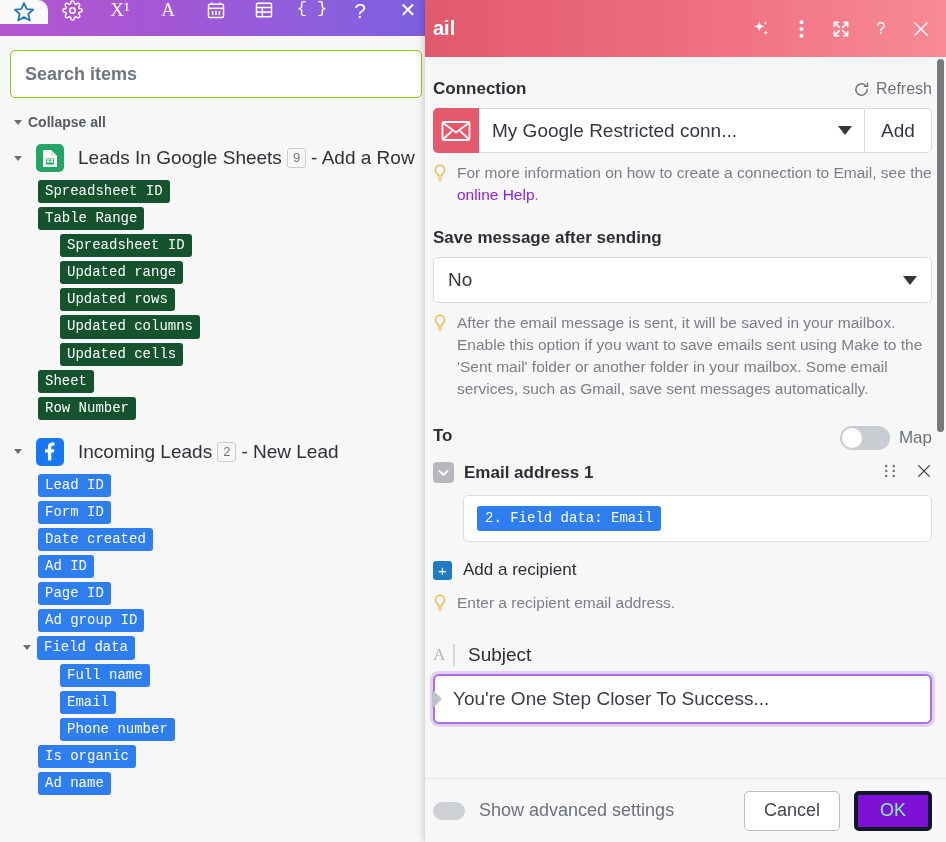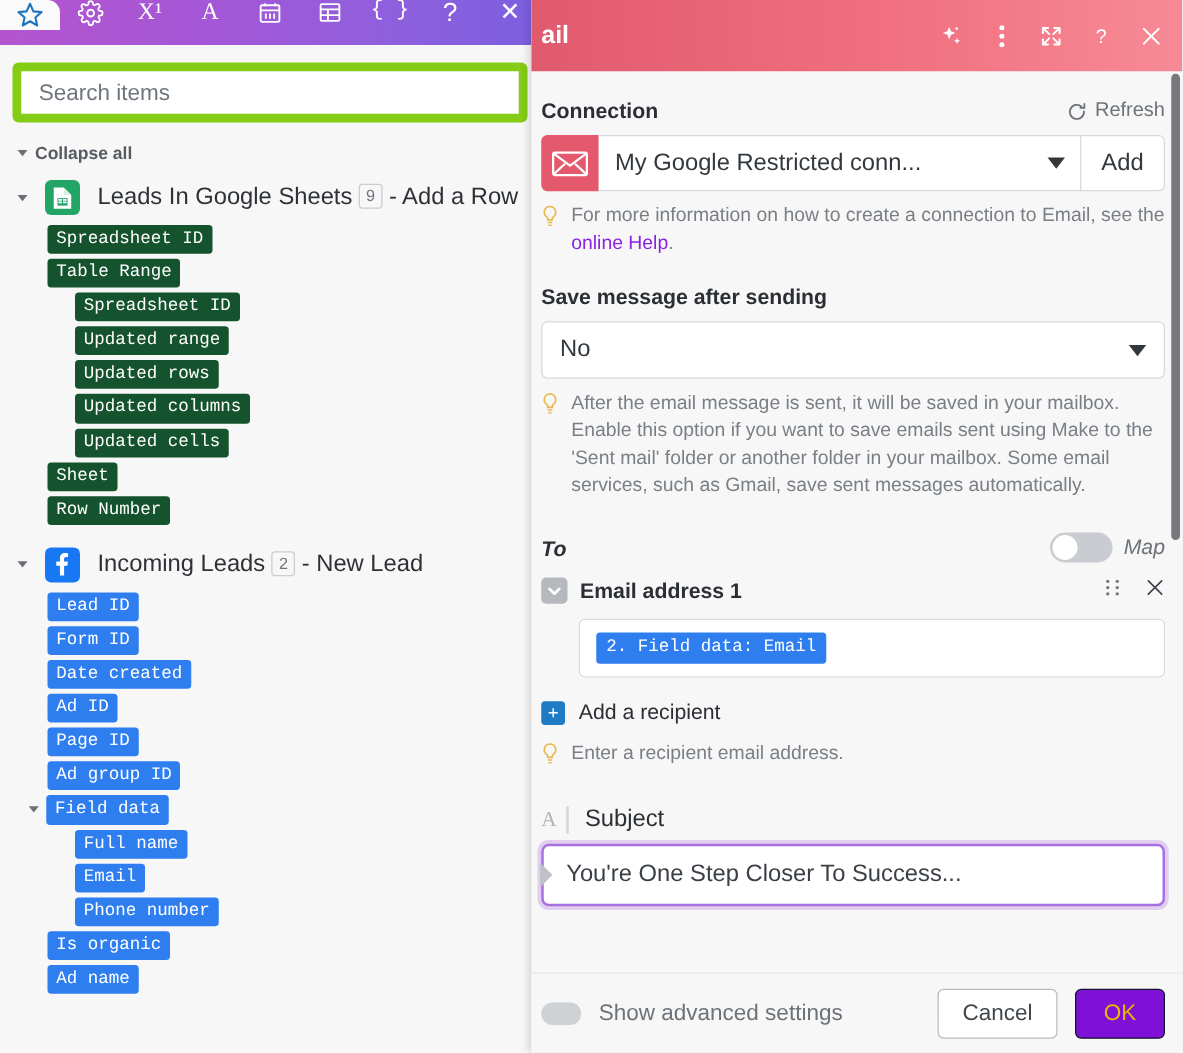--- a/index.html
+++ b/index.html
@@ -42,26 +42,27 @@
     font-family: "Liberation Serif", serif;
   }
   .tool-glyph.sup { font-family: "Liberation Serif", serif; }
   .tool-glyph.mono { font-family: "Liberation Mono", monospace; font-size: 17px; }
   .tool-glyph.q { font-family: "Liberation Sans", sans-serif; font-size: 21px; font-weight: 400;}
   .tool-glyph.x { font-family: "Liberation Sans", sans-serif; font-size: 20px; font-weight: 300;}
 
   #search-wrap { padding: 14px 14px 8px 10px; }
   #search-input {
     width: 412px; height: 48px;
-    border: 7px solid #84cc16; border-radius: 5px;
+    border: 1px solid #84cc16; border-radius: 5px;
     background: #ffffff;
     font-size: 18px; color: #33373b;
     padding: 0 14px;
     font-family: "Liberation Sans", sans-serif;
     outline: none;
+    font-weight: bold;
   }
   #search-input::placeholder { color: #6f767d; }
 
   #tree { padding: 6px 0 0 10px; }
   .collapse-all {
     display: flex; align-items: center; gap: 6px;
     font-size: 14px; font-weight: bold; color: #555b61;
     padding: 2px 0 10px 4px; cursor: pointer;
   }
   .caret {
@@ -203,21 +204,21 @@
 
   .big-select {
     height: 46px;
     background: #ffffff;
     border: 1px solid #d7d9dc; border-radius: 5px;
     display: flex; align-items: center;
     padding: 0 14px;
     font-size: 19px; color: #33383d; cursor: pointer;
   }
 
-  .field-label-row { display: flex; align-items: flex-end; padding: 26px 0 8px 0; font-style: italic; }
+  .field-label-row { display: flex; align-items: flex-start; padding: 26px 0 8px 0; }
   .field-label { font-size: 17px; font-weight: bold; color: #2b2f33; }
   .map-wrap { margin-left: auto; display: flex; align-items: center; gap: 9px; }
   .toggle {
     width: 50px; height: 24px; border-radius: 12px;
     background: #c9ccd0; position: relative; cursor: pointer; flex: 0 0 auto;
   }
   .toggle .knob {
     position: absolute; left: 2px; top: 2px;
     width: 20px; height: 20px; border-radius: 50%;
     background: #ffffff;
@@ -306,21 +307,21 @@
     display: flex; align-items: center; justify-content: center;
     font-size: 18px; cursor: pointer;
     font-family: "Liberation Sans", sans-serif;
   }
   .btn-cancel {
     margin-left: auto;
     background: #ffffff; border: 1px solid #b9bcc0; color: #42474c;
     padding: 0 19px;
   }
   .btn-ok {
-    background: #7f11d6; border: 1px solid #0f172a; color: #eab308;
+    background: #7f11d6; border: 4px solid #0f172a; color: #86efac;
     padding: 0 22px;
   }
 </style>
 </head>
 <body>
 
 <div id="root">
 
   <div id="left-panel">
 

